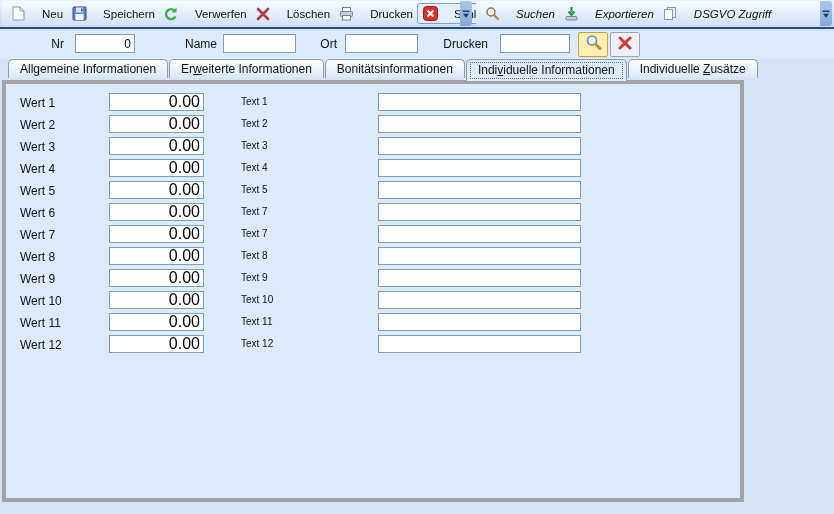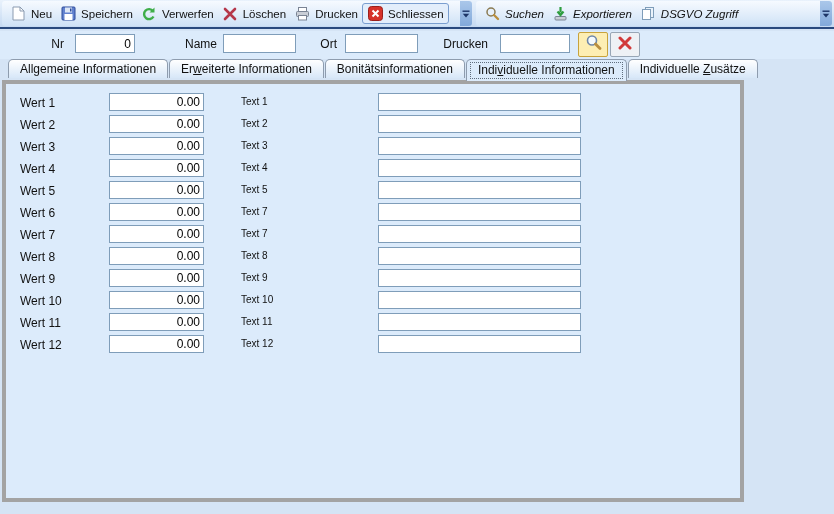--- a/index.html
+++ b/index.html
@@ -20,21 +20,21 @@
   .raft {
     position:absolute; top:1px; height:25px;
     background:linear-gradient(#f6faff,#cfe2f6);
     border-radius:3px;
     display:flex; align-items:center;
     padding:0 14px 0 4px;
   }
   .raft-1 { left:2px;   width:470px; }
   .raft-2 { left:476px; width:356px;font-style:italic; }
   .tbtn {
-    display:flex; align-items:center; gap:5px;
+    display:flex; align-items:center; gap:16px;
     height:21px; padding:0 4px; border-radius:3px;
     font-size:11.5px; white-space:nowrap; cursor:default;
   }
   .tbtn.active { background:#e3eefb; border:1px solid #7a9ecf; }
   .ticon { display:inline-flex; width:16px; height:16px; align-items:center; justify-content:center; }
   .overflow {
     position:absolute; right:0; top:0; bottom:0; width:12px;
     background:linear-gradient(#aac7ea,#82a9da);
     border-radius:0 3px 3px 0;
     display:flex; align-items:center; justify-content:center;
@@ -102,21 +102,21 @@
     position:absolute; left:2px; top:80px; width:742px; height:422px;
     background:#dcebfb; border:4px solid #a3a3a3;
     z-index:1;
   }
   .form-row { position:absolute; left:0; width:100%; height:22px; }
   .form-row .wert-label { position:absolute; left:14px;  top:4px; font-size:12px; }
   .form-row .text-label { position:absolute; left:235px; top:4px; font-size:10px; }
   .form-row input {
     position:absolute; top:1px; height:18px;
     border:1px solid #7f9db9; background:#fff;
-    font-family:"Liberation Sans", sans-serif; font-size:12px; padding:0 3px;
+    font-family:"Liberation Sans", sans-serif; font-size:16px; padding:0 3px;
   }
   .form-row .wert-input { left:103px; width:95px;  text-align:right; }
   .form-row .text-input { left:372px; width:203px; }
 </style>
 </head>
 <body>
 
 <div class="toolbar">
   <div class="raft raft-1">
     <div class="tbtn">

